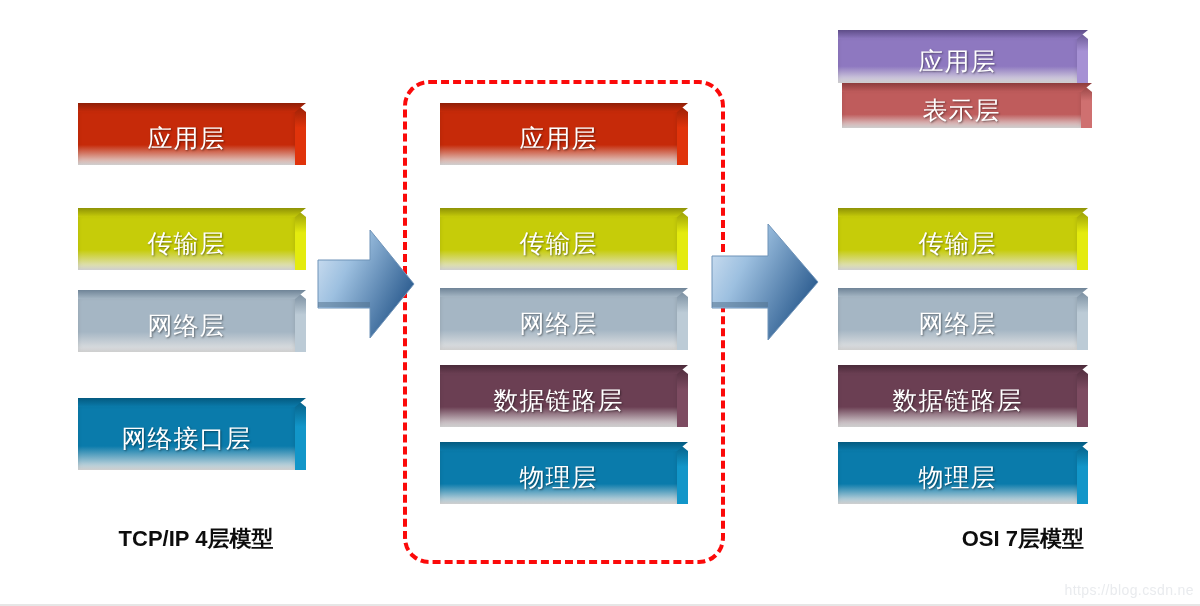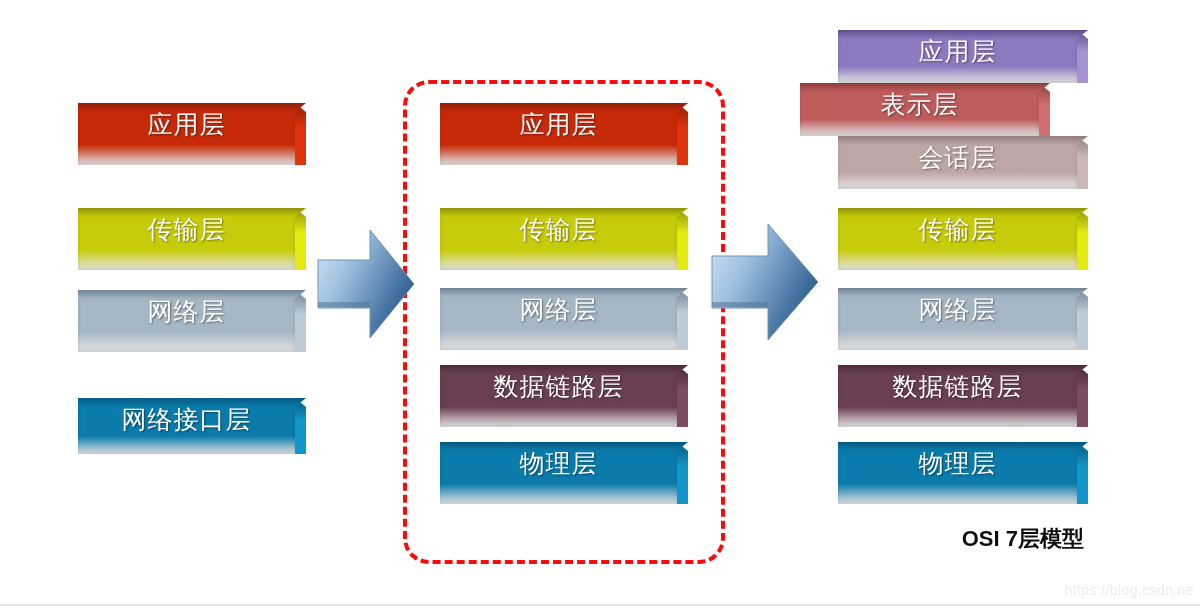--- a/index.html
+++ b/index.html
@@ -40,21 +40,21 @@
     position: absolute;
     box-sizing: border-box;
   }
   .layer .face {
     position: absolute;
     left: 0;
     top: 9px;
     right: 11px;
     bottom: 0;
     display: flex;
-    align-items: flex-start;
+    align-items: center;
     justify-content: center;
   }
   .layer .top {
     position: absolute;
     left: 0;
     top: 0;
     right: 0;
     height: 9px;
   }
   .layer .side {
@@ -159,27 +159,28 @@
           <span class="label">传输层</span>
         </div>
       </div>
       <div class="layer" style="pointer-events: auto; left: 78px; top: 290px; width: 228px; height: 62px;">
         <div class="side" style="background: linear-gradient(rgb(111, 132, 151) 0%, rgb(188, 203, 214) 40%, rgb(188, 203, 214) 100%); clip-path: polygon(0px 0px, 100% 9px, 100% 100%, 0px 100%);"></div>
         <div class="top" style="background: linear-gradient(rgb(111, 132, 151) 0%, rgb(165, 182, 196) 100%); clip-path: polygon(0px 0px, 100% 0px, calc(100% - 11px) 100%, 0px 100%);"></div>
         <div class="face" style="background: linear-gradient(rgb(165, 182, 196) 0%, rgb(165, 182, 196) 62%, rgba(0, 0, 0, 0.1) 100%); box-shadow: rgba(0, 0, 0, 0.12) 0px -2px 4px inset;">
           <span class="label">网络层</span>
         </div>
       </div>
-      <div class="layer" style="pointer-events: auto; left: 78px; top: 398px; width: 228px; height: 56px;">
+      <div class="layer" style="pointer-events: auto; left: 78px; top: 398px; width: 228px; height: 72px;">
         <div class="side" style="background: linear-gradient(rgb(4, 90, 128) 0%, rgb(18, 150, 201) 40%, rgb(18, 150, 201) 100%); clip-path: polygon(0px 0px, 100% 9px, 100% 100%, 0px 100%);"></div>
         <div class="top" style="background: linear-gradient(rgb(4, 90, 128) 0%, rgb(10, 123, 171) 100%); clip-path: polygon(0px 0px, 100% 0px, calc(100% - 11px) 100%, 0px 100%);"></div>
         <div class="face" style="background: linear-gradient(rgb(10, 123, 171) 0%, rgb(10, 123, 171) 62%, rgba(0, 0, 0, 0.1) 100%); box-shadow: rgba(0, 0, 0, 0.12) 0px -2px 4px inset;">
           <span class="label">网络接口层</span>
         </div>
       </div>
+      <div class="caption" style="left: 78px; top: 524px; width: 236px; pointer-events: auto;">TCP/IP 4层模型</div>
     </div>
     <div class="column" style="left: 0px; top: 0px; width: 1200px; height: 606px; pointer-events: none;">
       <div class="layer" style="pointer-events: auto; left: 440px; top: 103px; width: 248px; height: 62px;">
         <div class="side" style="background: linear-gradient(rgb(143, 30, 6) 0%, rgb(224, 51, 11) 40%, rgb(224, 51, 11) 100%); clip-path: polygon(0px 0px, 100% 9px, 100% 100%, 0px 100%);"></div>
         <div class="top" style="background: linear-gradient(rgb(143, 30, 6) 0%, rgb(198, 42, 9) 100%); clip-path: polygon(0px 0px, 100% 0px, calc(100% - 11px) 100%, 0px 100%);"></div>
         <div class="face" style="background: linear-gradient(rgb(198, 42, 9) 0%, rgb(198, 42, 9) 62%, rgba(0, 0, 0, 0.1) 100%); box-shadow: rgba(0, 0, 0, 0.12) 0px -2px 4px inset;">
           <span class="label">应用层</span>
         </div>
       </div>
       <div class="layer" style="pointer-events: auto; left: 440px; top: 208px; width: 248px; height: 62px;">
@@ -212,32 +213,25 @@
       </div>
     </div>
     <div class="column" style="left: 0px; top: 0px; width: 1200px; height: 606px; pointer-events: none;">
       <div class="layer" style="pointer-events: auto; left: 838px; top: 30px; width: 250px; height: 53px;">
         <div class="side" style="background: linear-gradient(rgb(94, 77, 136) 0%, rgb(166, 145, 212) 40%, rgb(166, 145, 212) 100%); clip-path: polygon(0px 0px, 100% 9px, 100% 100%, 0px 100%);"></div>
         <div class="top" style="background: linear-gradient(rgb(94, 77, 136) 0%, rgb(142, 120, 192) 100%); clip-path: polygon(0px 0px, 100% 0px, calc(100% - 11px) 100%, 0px 100%);"></div>
         <div class="face" style="background: linear-gradient(rgb(142, 120, 192) 0%, rgb(142, 120, 192) 62%, rgba(0, 0, 0, 0.1) 100%); box-shadow: rgba(0, 0, 0, 0.12) 0px -2px 4px inset;">
           <span class="label">应用层</span>
         </div>
       </div>
-      <div class="layer" style="pointer-events: auto; left: 800px; top: 83px; width: 250px; height: 53px;">
+      <div class="layer" style="pointer-events: auto; left: 842px; top: 83px; width: 250px; height: 45px;">
         <div class="side" style="background: linear-gradient(rgb(140, 60, 60) 0%, rgb(207, 112, 112) 40%, rgb(207, 112, 112) 100%); clip-path: polygon(0px 0px, 100% 9px, 100% 100%, 0px 100%);"></div>
         <div class="top" style="background: linear-gradient(rgb(140, 60, 60) 0%, rgb(191, 92, 92) 100%); clip-path: polygon(0px 0px, 100% 0px, calc(100% - 11px) 100%, 0px 100%);"></div>
         <div class="face" style="background: linear-gradient(rgb(191, 92, 92) 0%, rgb(191, 92, 92) 62%, rgba(0, 0, 0, 0.1) 100%); box-shadow: rgba(0, 0, 0, 0.12) 0px -2px 4px inset;">
           <span class="label">表示层</span>
-        </div>
-      </div>
-      <div class="layer" style="pointer-events: auto; left: 838px; top: 136px; width: 250px; height: 53px;">
-        <div class="side" style="background: linear-gradient(rgb(142, 125, 122) 0%, rgb(203, 184, 181) 40%, rgb(203, 184, 181) 100%); clip-path: polygon(0px 0px, 100% 9px, 100% 100%, 0px 100%);"></div>
-        <div class="top" style="background: linear-gradient(rgb(142, 125, 122) 0%, rgb(189, 167, 164) 100%); clip-path: polygon(0px 0px, 100% 0px, calc(100% - 11px) 100%, 0px 100%);"></div>
-        <div class="face" style="background: linear-gradient(rgb(189, 167, 164) 0%, rgb(189, 167, 164) 62%, rgba(0, 0, 0, 0.1) 100%); box-shadow: rgba(0, 0, 0, 0.12) 0px -2px 4px inset;">
-          <span class="label">会话层</span>
         </div>
       </div>
       <div class="layer" style="pointer-events: auto; left: 838px; top: 208px; width: 250px; height: 62px;">
         <div class="side" style="background: linear-gradient(rgb(142, 146, 6) 0%, rgb(228, 235, 14) 40%, rgb(228, 235, 14) 100%); clip-path: polygon(0px 0px, 100% 9px, 100% 100%, 0px 100%);"></div>
         <div class="top" style="background: linear-gradient(rgb(142, 146, 6) 0%, rgb(198, 204, 9) 100%); clip-path: polygon(0px 0px, 100% 0px, calc(100% - 11px) 100%, 0px 100%);"></div>
         <div class="face" style="background: linear-gradient(rgb(198, 204, 9) 0%, rgb(198, 204, 9) 62%, rgba(0, 0, 0, 0.1) 100%); box-shadow: rgba(0, 0, 0, 0.12) 0px -2px 4px inset;">
           <span class="label">传输层</span>
         </div>
       </div>
       <div class="layer" style="pointer-events: auto; left: 838px; top: 288px; width: 250px; height: 62px;">

